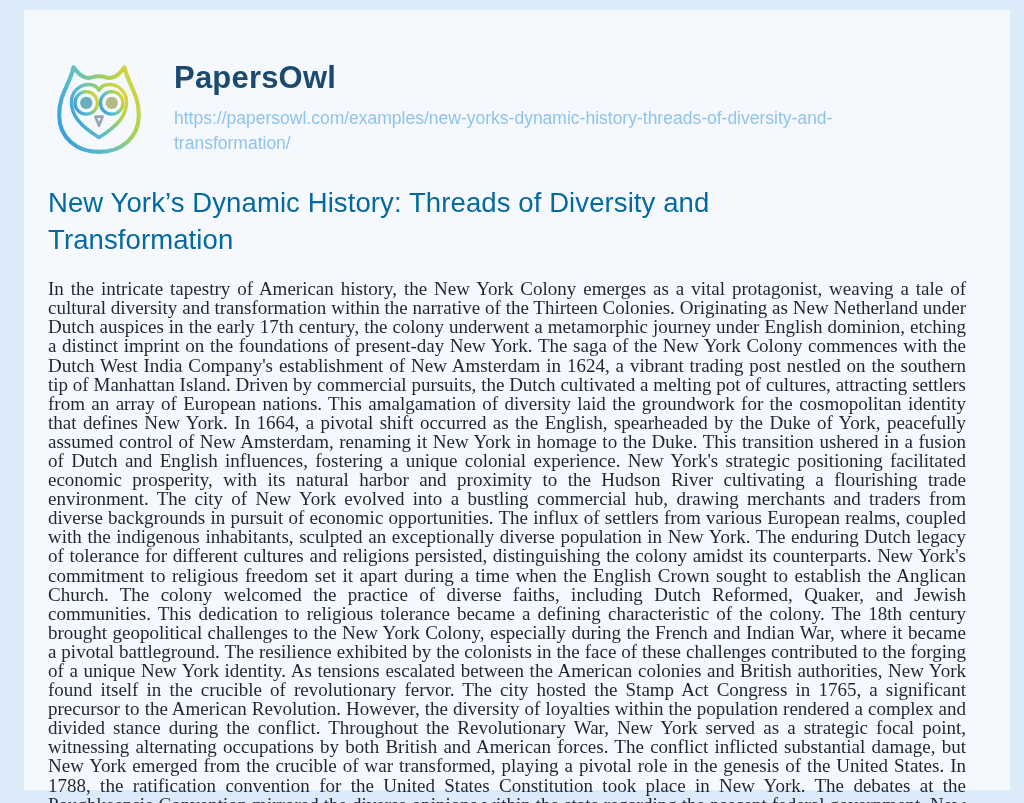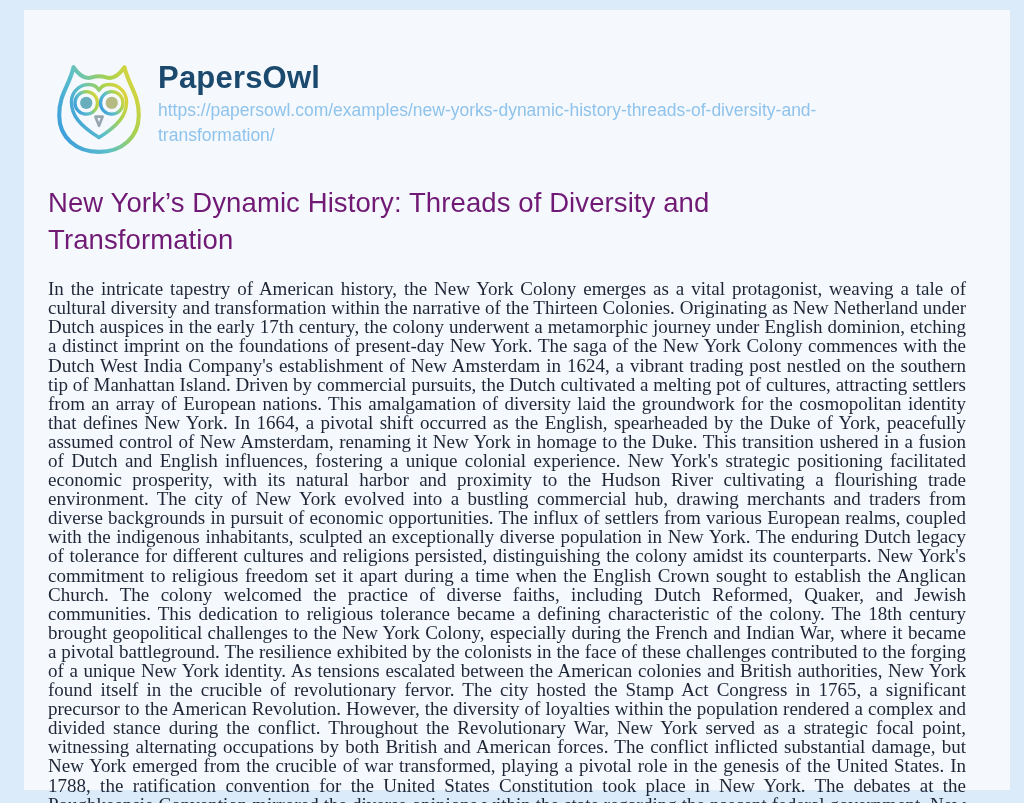--- a/index.html
+++ b/index.html
@@ -18,54 +18,54 @@
   }
   .surface {
     width: 100%;
     height: 100%;
     background: #f5f9fe;
     padding: 47px 45px 0 24px;
   }
   .site-header {
     display: flex;
     align-items: flex-start;
-    gap: 8px;
+    gap: 24px;
   }
   .logo-wrap {
     width: 102px;
     height: 102px;
     flex: 0 0 auto;
     cursor: pointer;
   }
   .logo-wrap svg { width: 100%; height: 100%; display: block; }
   .header-text { padding-top: 3px; }
   .brand {
     font-size: 31px;
     font-weight: 700;
     letter-spacing: 0.2px;
     color: #1c4a6e;
     line-height: 1.15;
   }
   .page-url {
-    margin-top: 2px;
+    margin-top: 10px;
     max-width: 735px;
     font-size: 17.5px;
     line-height: 1.45;
     color: #8fc3eb;
     text-decoration: none;
     display: inline-block;
     word-break: normal;
     overflow-wrap: anywhere;
     cursor: pointer;
   }
   .essay-title {
     margin-top: 26px;
     font-size: 27.5px;
     font-weight: 400;
-    color: #701a75;
+    color: #0369a1;
     line-height: 1.33;
     max-width: 720px;
     letter-spacing: 0.1px;
   }
   .essay-body {
     margin-top: 21px;
     font-family: "Liberation Serif", serif;
     font-size: 19px;
     line-height: 19.1px;
     color: #1e2636;

